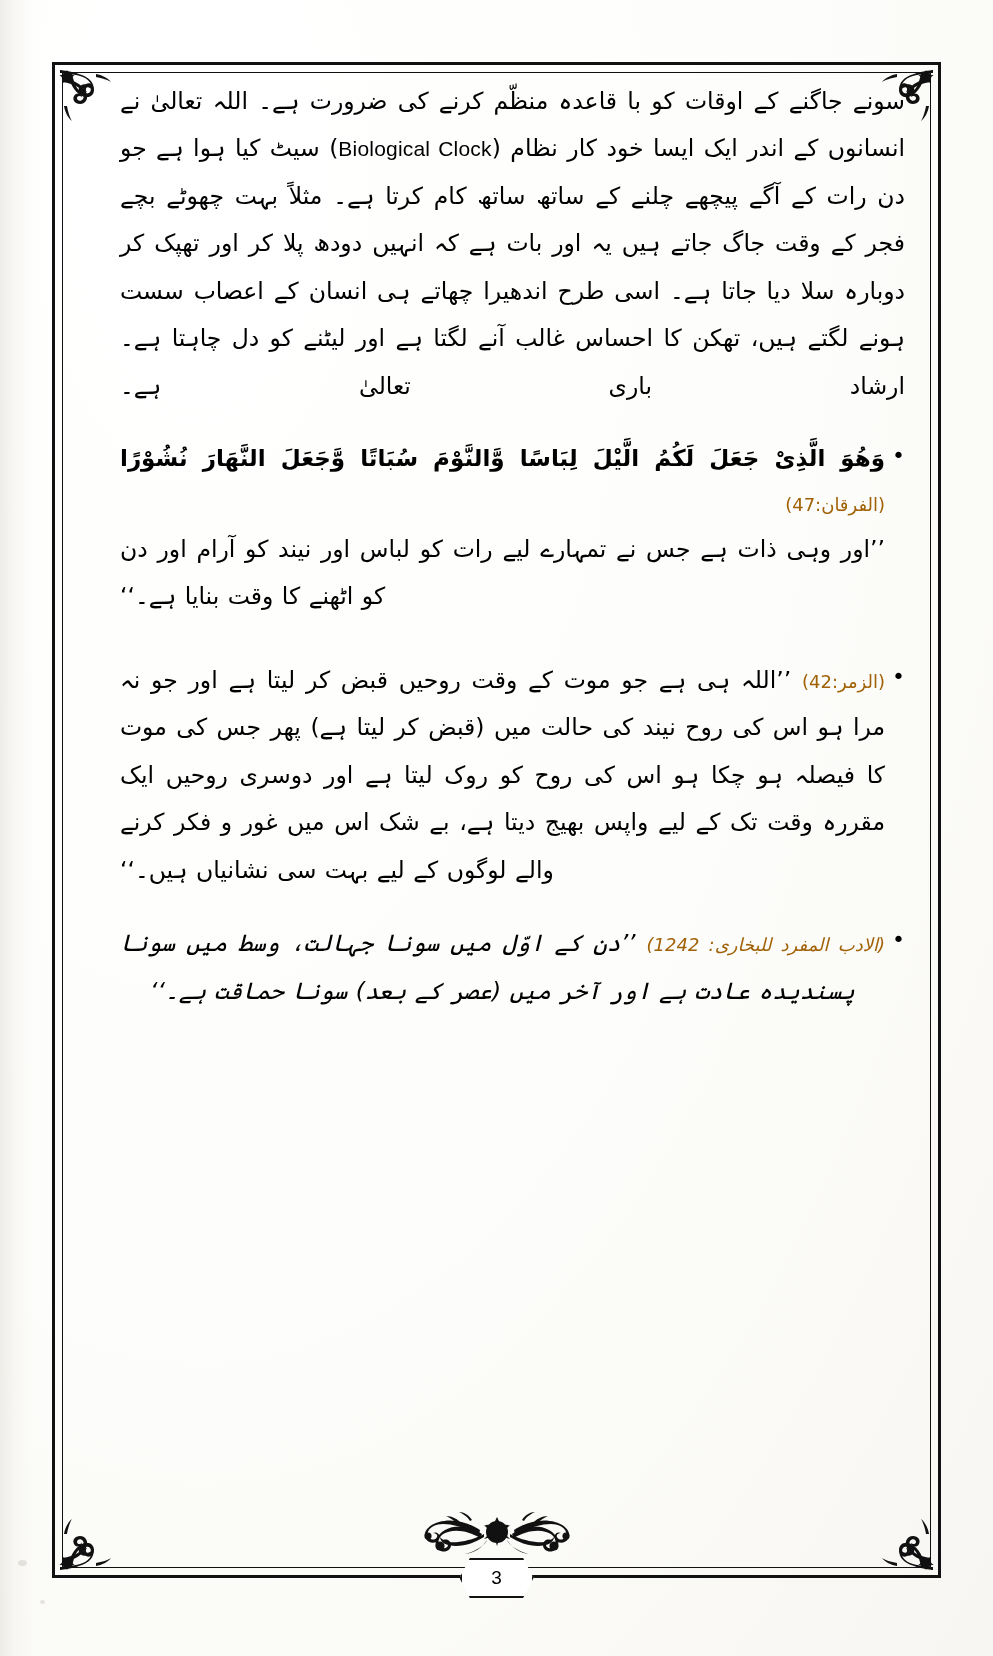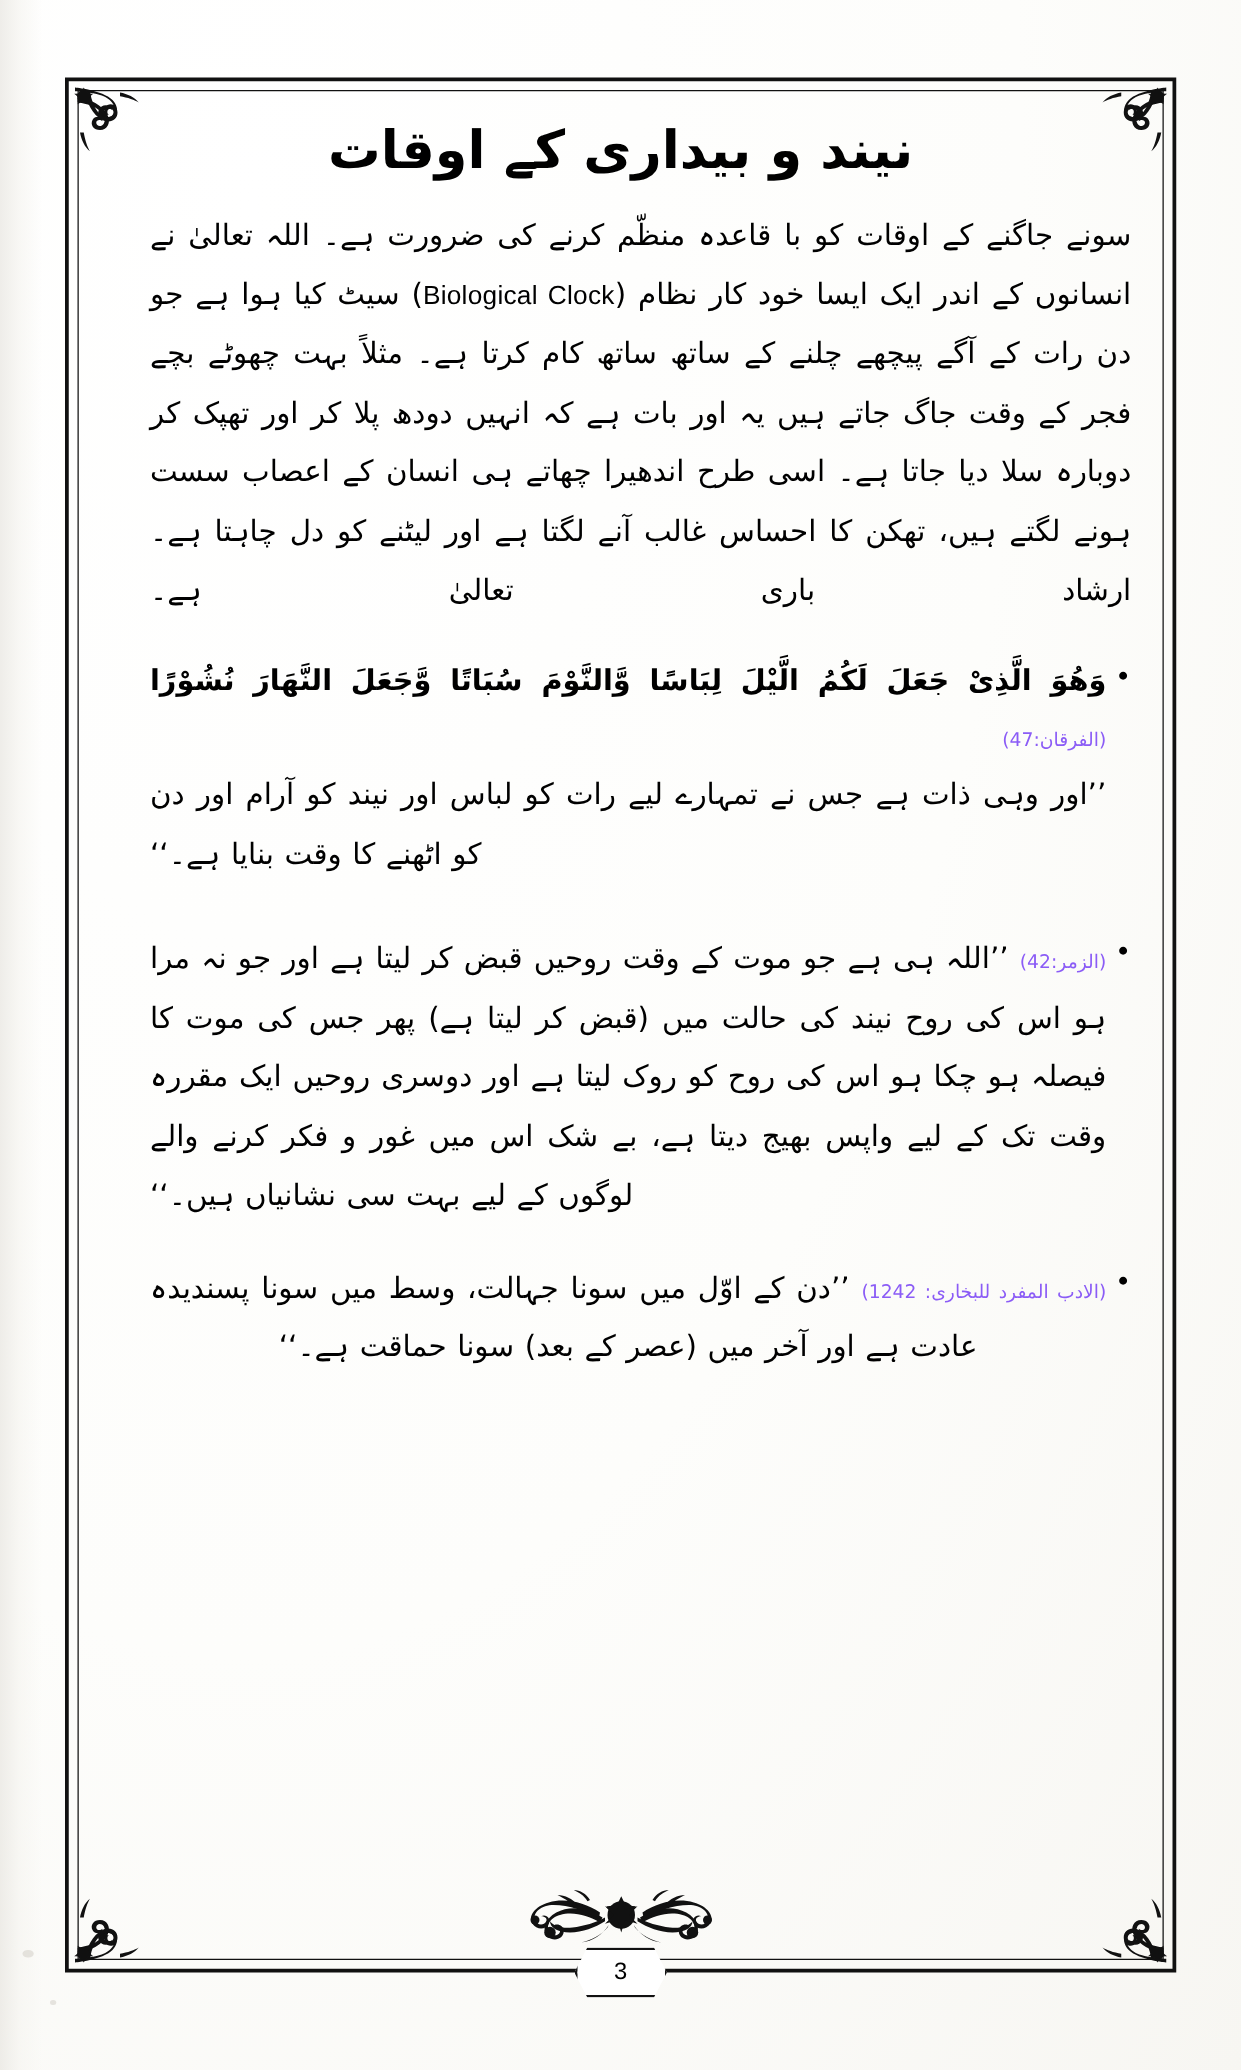--- a/index.html
+++ b/index.html
@@ -75,21 +75,21 @@
   .urdu-p{
     font-size:23.5px;
     line-height:2.02;
     color:#000;
     margin:0 0 2px 0;
     text-align:justify;
     text-align-last:justify;
     word-spacing:1px;
   }
   .urdu-p.last-left{text-align-last:left;}
-  .urdu-p.last-center{text-align-last:center;}
+  .urdu-p.last-center{text-align-last:center;font-style:italic;}
 
   .latin-inline{
     font-family:"Liberation Sans",sans-serif;
     font-size:21px;
     direction:ltr;
     unicode-bidi:embed;
     letter-spacing:.2px;
   }
 
   
@@ -100,23 +100,23 @@
     line-height:1.95;
     color:#000;
     text-align:justify;
     text-align-last:justify;
     margin:0;
     word-spacing:2px;
   }
   .arabic-q.last-right{text-align-last:right;}
 
   .ref{
-    font-size:15px;
+    font-size:18px;
     font-weight:normal;
-    color:#8b5cf6;
+    color:#a16207;
     white-space:nowrap;
   }
 
   
   .bullet-block{
     display:flex;
     flex-direction:row;
     align-items:flex-start;
     gap:7px;
     margin-top:14px;
@@ -215,21 +215,20 @@
     <path d="M12 6 C13 16 18 26 26 30 C32 33 38 30 38 24 C38 19 34 16 30 18 C26 20 27 26 31 26 C29 24 30 21 32 21 C35 21 36 25 33 27 C28 30 22 25 19 18 C17 13 16 8 16 6 Z"></path>
     <circle cx="11" cy="11" r="5.2"></circle>
     <path d="M11 4 L13.4 8.8 L18.6 9 L14.6 12.4 L16 17.4 L11 14.6 L6 17.4 L7.4 12.4 L3.4 9 L8.6 8.8 Z" opacity=".95"></path>
     <path d="M40 8 C46 9 52 12 55 16 C52 14 46 12 40 11 Z"></path>
     <path d="M8 40 C9 46 12 52 16 55 C14 52 12 46 11 40 Z"></path>
   </svg>
 </div>
 
 <div class="content">
 
-  <h1 class="page-title">نیند و بیداری کے اوقات</h1>
 
   <div class="body-col">
 
     <p class="urdu-p"><span>سونے جاگنے کے اوقات کو با قاعدہ منظّم کرنے کی ضرورت ہے۔ اللہ تعالیٰ نے انسانوں کے اندر ایک ایسا خود کار نظام (</span><span class="latin-inline">Biological Clock</span><span>) سیٹ کیا ہوا ہے جو دن رات کے آگے پیچھے چلنے کے ساتھ ساتھ کام کرتا ہے۔ مثلاً بہت چھوٹے بچے فجر کے وقت جاگ جاتے ہیں یہ اور بات ہے کہ انہیں دودھ پلا کر اور تھپک کر دوبارہ سلا دیا جاتا ہے۔ اسی طرح اندھیرا چھاتے ہی انسان کے اعصاب سست ہونے لگتے ہیں، تھکن کا احساس غالب آنے لگتا ہے اور لیٹنے کو دل چاہتا ہے۔ ارشاد باری تعالیٰ ہے۔</span></p>
 
     <p class="arabic-q"><span></span></p>
 
     <div class="spacer-sm"></div>
 
     <div class="bullet-block">

